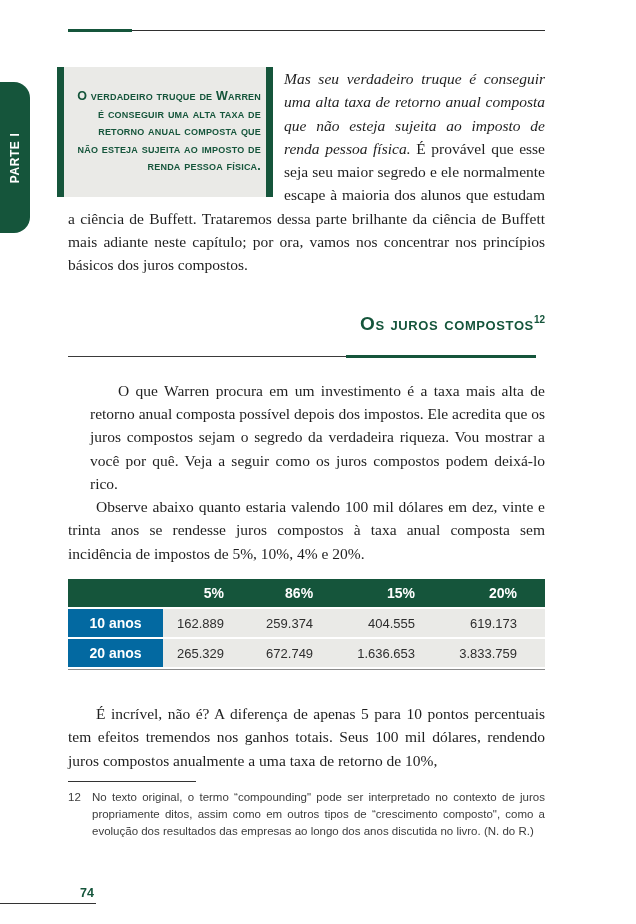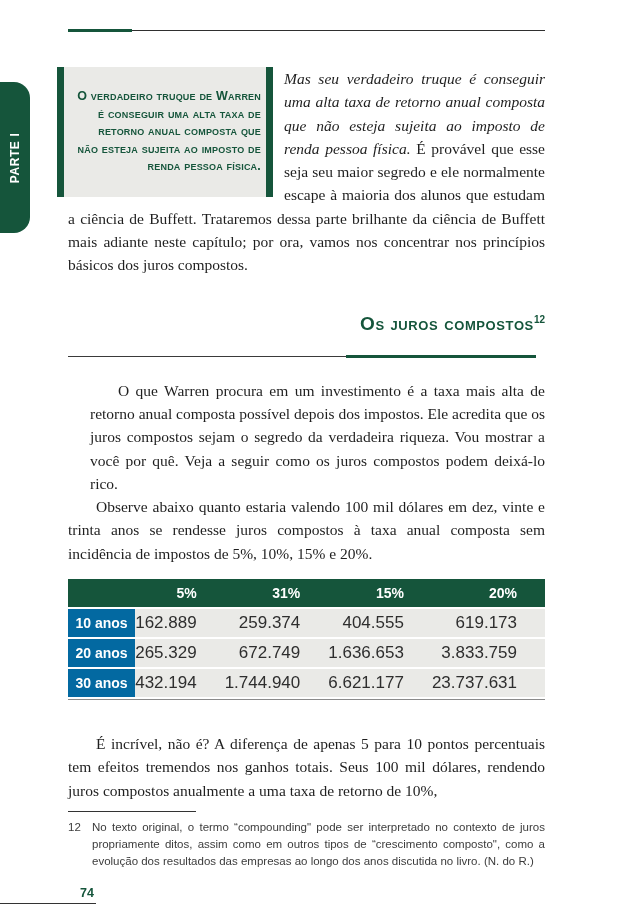--- a/index.html
+++ b/index.html
@@ -50,21 +50,21 @@
 
   
   .ctable-wrap{margin-top:12px;border-bottom:1px solid #8a8a8a;}
   table.ctable{width:100%;border-collapse:separate;border-spacing:0 2px;
               font-family:"Liberation Sans", sans-serif;}
   .ctable th{background:#15553b;color:#ffffff;font-size:14px;font-weight:bold;
               height:28px;text-align:right;padding:0 28px 0 0;}
   .ctable th.corner{width:95px;padding:0;}
   .ctable td.rowlabel{background:#0369a1;color:#ffffff;font-weight:bold;font-size:14px;
               text-align:center;height:26px;}
-  .ctable td.val{background:#eaeae7;color:#2e2e2e;font-size:17px;text-align:right;
+  .ctable td.val{background:#eaeae7;color:#2e2e2e;font-size:13px;text-align:right;
               padding:0 28px 0 0;height:26px;}
 
   .after-table{margin-top:32px;}
 
   
   .fn-rule{margin-top:9px;width:128px;height:1px;background:#333333;}
   .footnote{margin-top:7px;display:flex;font-family:"Liberation Sans", sans-serif;
               font-size:11.5px;line-height:17px;color:#3c3c3c;}
   .footnote .marker{flex:0 0 24px;}
   .footnote .fn-text{flex:1;text-align:justify;}
@@ -102,54 +102,47 @@
 
     <div class="section-head">
       <span class="section-title"><span>Os juros compostos</span><sup>12</sup></span>
       <div class="sec-rule">
         <div class="thin"></div>
         <div class="accent"></div>
       </div>
     </div>
 
     <p class="body-text indent para1">O que Warren procura em um investimento é a taxa mais alta de retorno anual composta possível depois dos impostos. Ele acredita que os juros compostos sejam o segredo da verdadeira riqueza. Vou mostrar a você por quê. Veja a seguir como os juros compostos podem deixá-lo rico.</p>
-    <p class="body-text indent para">Observe abaixo quanto estaria valendo 100 mil dólares em dez, vinte e trinta anos se rendesse juros compostos à taxa anual composta sem incidência de impostos de 5%, 10%, 15% e 20%.</p>
+    <p class="body-text indent para">Observe abaixo quanto estaria valendo 100 mil dólares em dez, vinte e trinta anos se rendesse juros compostos à taxa anual composta sem incidência de impostos de 5%, 10%, 4% e 20%.</p>
 
     <div class="ctable-wrap">
       <table class="ctable">
         <thead>
           <tr>
             <th class="corner"></th>
             <th>5%</th>
-            <th>31%</th>
+            <th>86%</th>
             <th>15%</th>
             <th>20%</th>
           </tr>
         </thead>
         <tbody>
           <tr>
             <td class="rowlabel">10 anos</td>
             <td class="val">162.889</td>
             <td class="val">259.374</td>
             <td class="val">404.555</td>
             <td class="val">619.173</td>
           </tr>
           <tr>
             <td class="rowlabel">20 anos</td>
             <td class="val">265.329</td>
             <td class="val">672.749</td>
             <td class="val">1.636.653</td>
             <td class="val">3.833.759</td>
-          </tr>
-          <tr>
-            <td class="rowlabel">30 anos</td>
-            <td class="val">432.194</td>
-            <td class="val">1.744.940</td>
-            <td class="val">6.621.177</td>
-            <td class="val">23.737.631</td>
           </tr>
         </tbody>
       </table>
     </div>
 
     <p class="body-text indent after-table">É incrível, não é? A diferença de apenas 5 para 10 pontos percentuais tem efeitos tremendos nos ganhos totais. Seus 100 mil dólares, rendendo juros compostos anualmente a uma taxa de retorno de 10%,</p>
 
     <div class="fn-rule"></div>
     <div class="footnote">
       <span class="marker">12</span>

